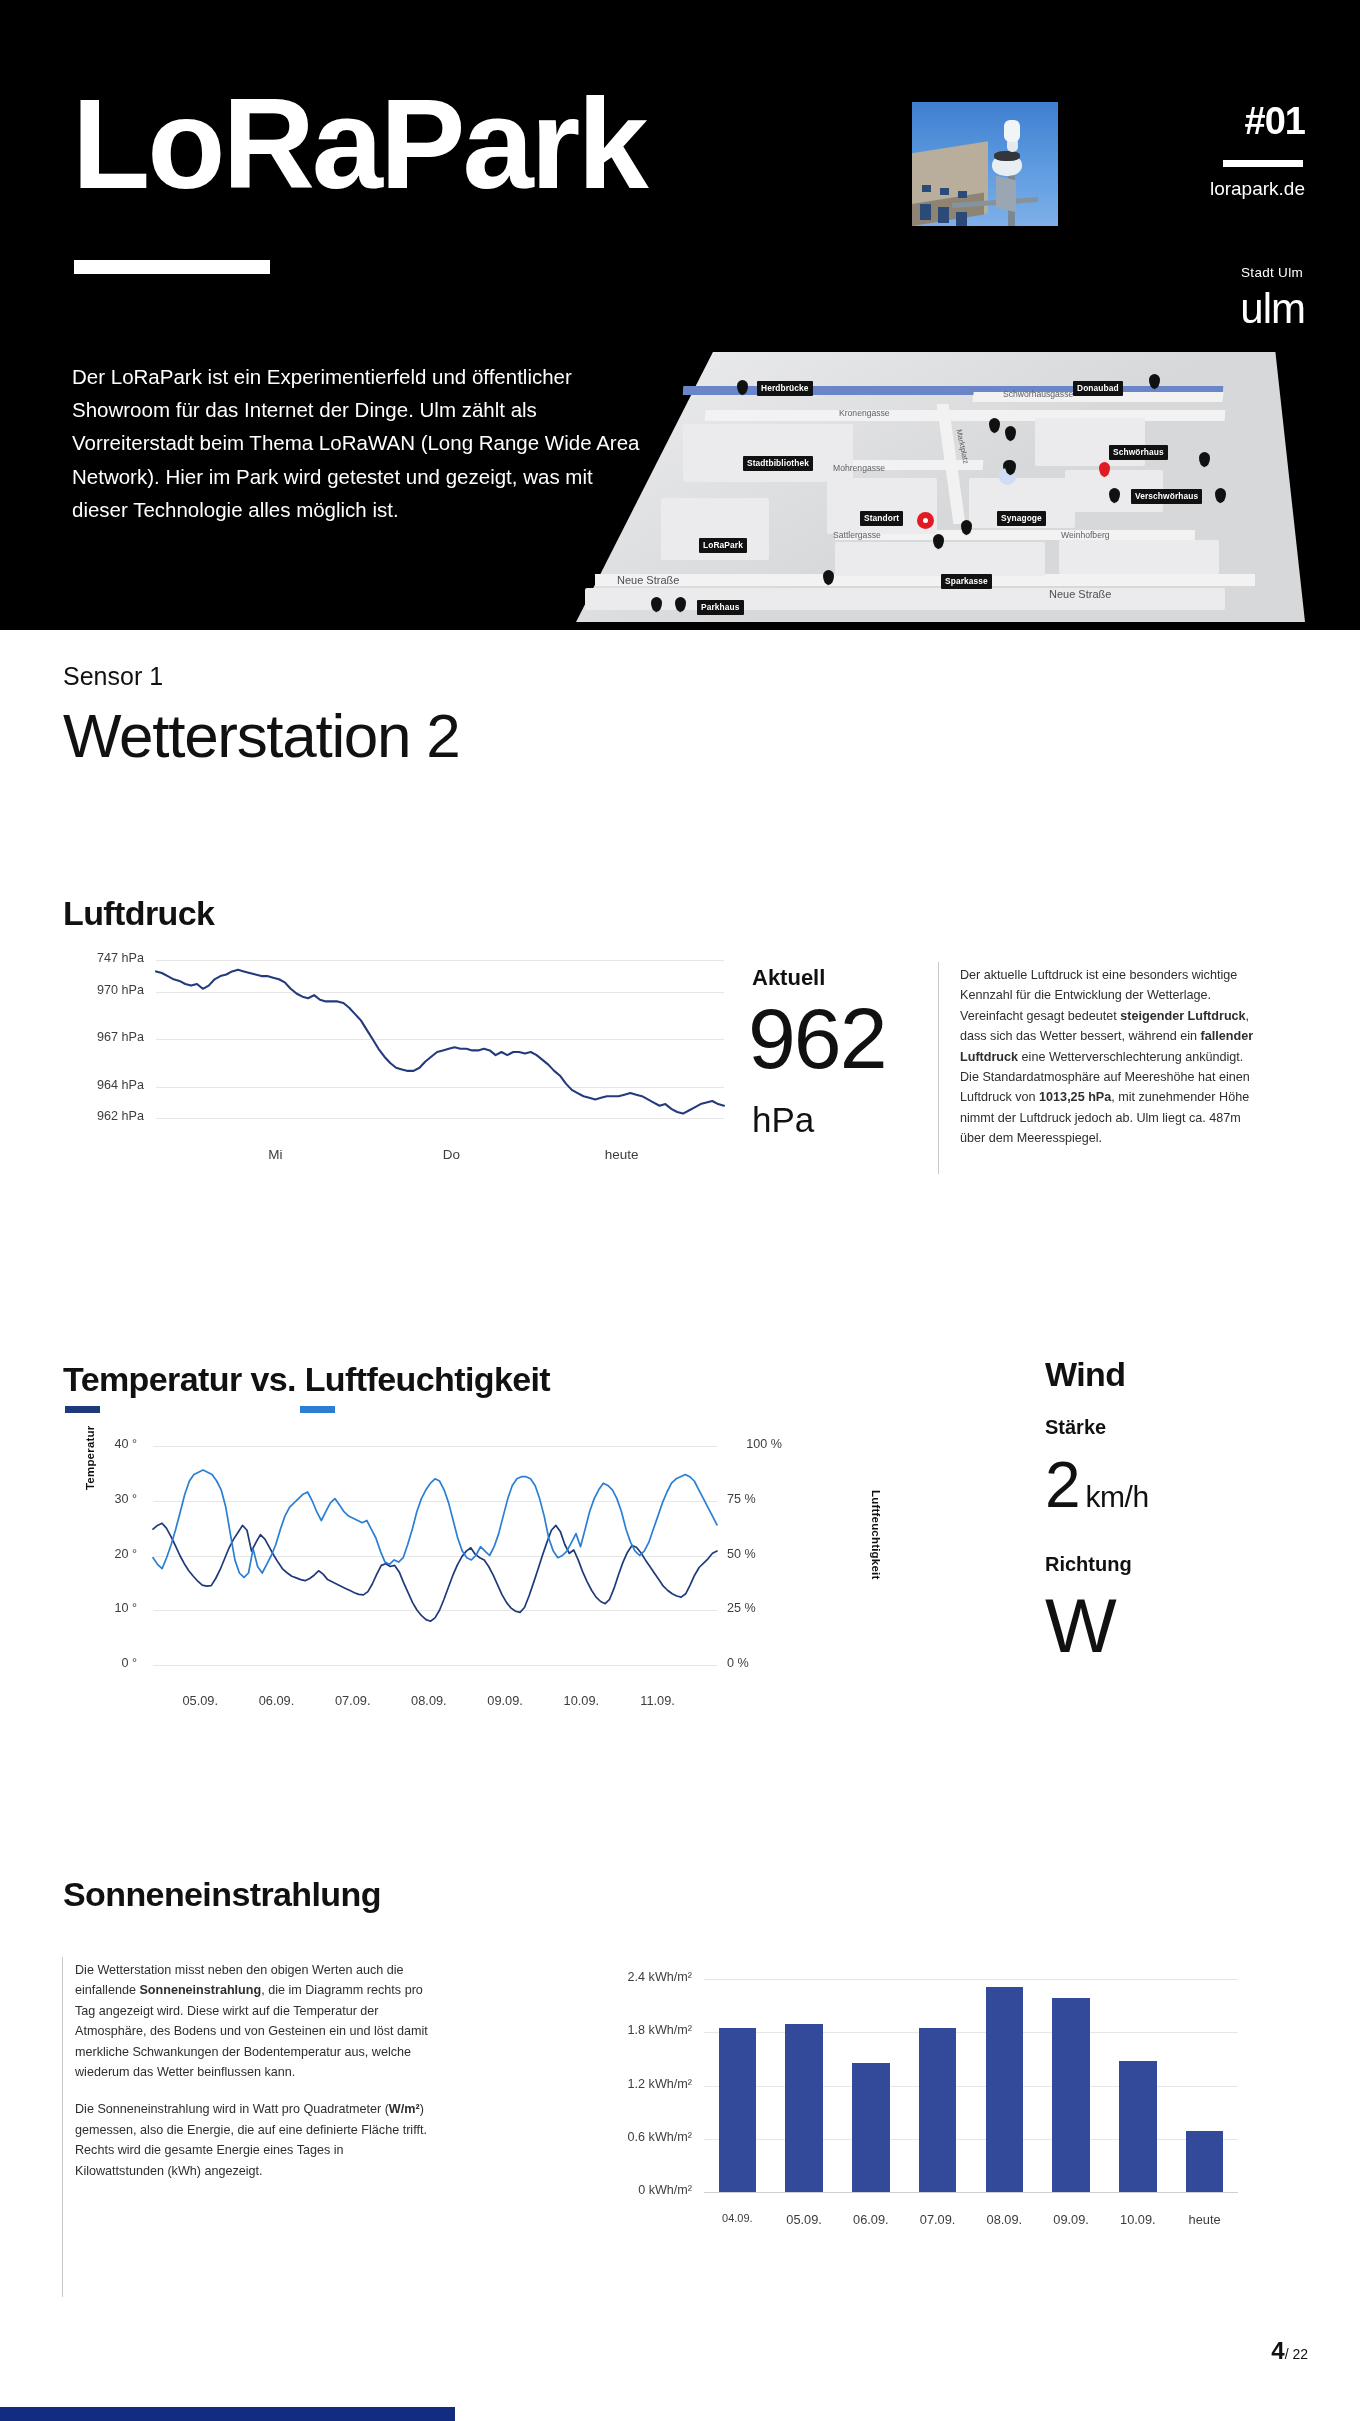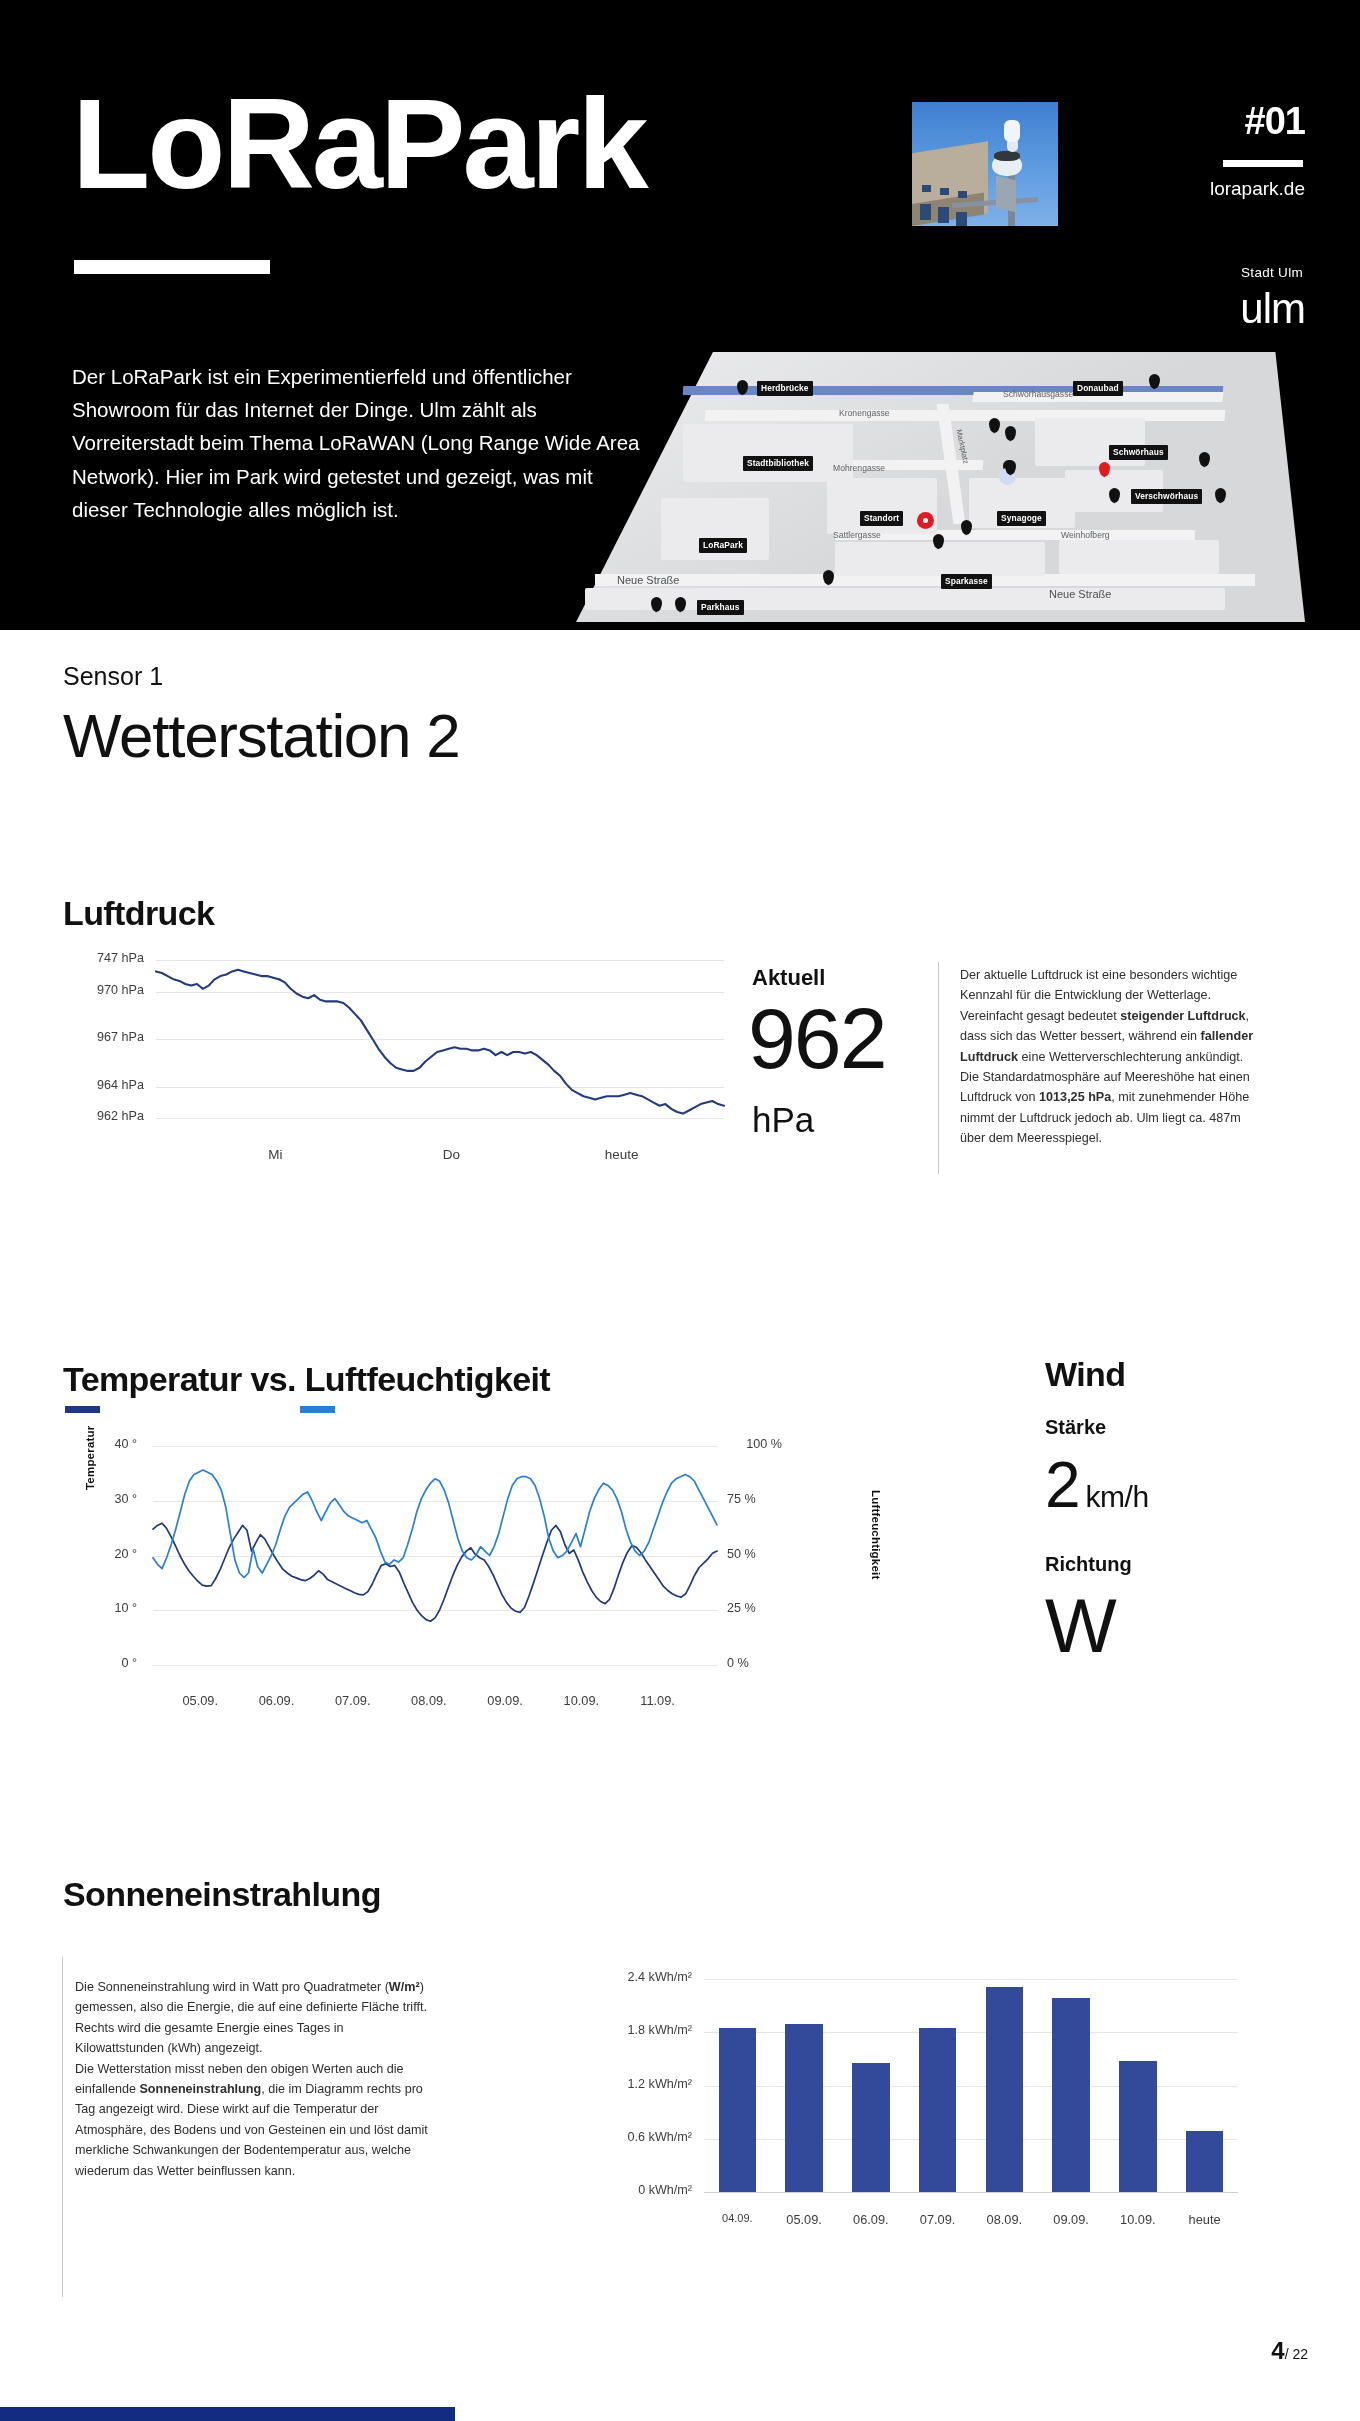--- a/index.html
+++ b/index.html
@@ -386,22 +386,22 @@
     <span class="wind-big">2</span>
     <span class="wind-unit" style="margin-left:7px;">km/h</span>
   </div>
   <div class="wind-sub" style="margin-top:36px;">Richtung</div>
   <div class="wind-dir" style="margin-top:12px;">W</div>
 </div>
 
 <div class="sec-title" style="left:63px; top:1875px;">Sonneneinstrahlung</div>
 <div class="vdiv" style="left:62px; top:1957px; height:340px;"></div>
 <div class="se-desc" id="se-desc">
+    <p>Die Wetterstation misst neben den obigen Werten auch die einfallende <b>Sonneneinstrahlung</b>, die im Diagramm rechts pro Tag angezeigt wird. Diese wirkt auf die Temperatur der Atmosphäre, des Bodens und von Gesteinen ein und löst damit merkliche Schwankungen der Bodentemperatur aus, welche wiederum das Wetter beinflussen kann.</p>
     <p style="margin-top:17px;">Die Sonneneinstrahlung wird in Watt pro Quadratmeter (<b>W/m²</b>) gemessen, also die Energie, die auf eine definierte Fläche trifft. Rechts wird die gesamte Energie eines Tages in Kilowattstunden (kWh) angezeigt.</p>
-    <p>Die Wetterstation misst neben den obigen Werten auch die einfallende <b>Sonneneinstrahlung</b>, die im Diagramm rechts pro Tag angezeigt wird. Diese wirkt auf die Temperatur der Atmosphäre, des Bodens und von Gesteinen ein und löst damit merkliche Schwankungen der Bodentemperatur aus, welche wiederum das Wetter beinflussen kann.</p>
   </div>
 <div class="se-chart" id="se-chart">
     <div class="grid-line" style="left: 96px; top: 19.2941px; width: 534px;"></div>
     <div class="axis-lbl" style="left: 0px; width: 84px; top: 10.2941px;">2.4 kWh/m²</div>
     <div class="grid-line" style="left: 96px; top: 72.4706px; width: 534px;"></div>
     <div class="axis-lbl" style="left: 0px; width: 84px; top: 63.4706px;">1.8 kWh/m²</div>
     <div class="grid-line" style="left: 96px; top: 125.647px; width: 534px;"></div>
     <div class="axis-lbl" style="left: 0px; width: 84px; top: 116.647px;">1.2 kWh/m²</div>
     <div class="grid-line" style="left: 96px; top: 178.824px; width: 534px;"></div>
     <div class="axis-lbl" style="left: 0px; width: 84px; top: 169.824px;">0.6 kWh/m²</div>

